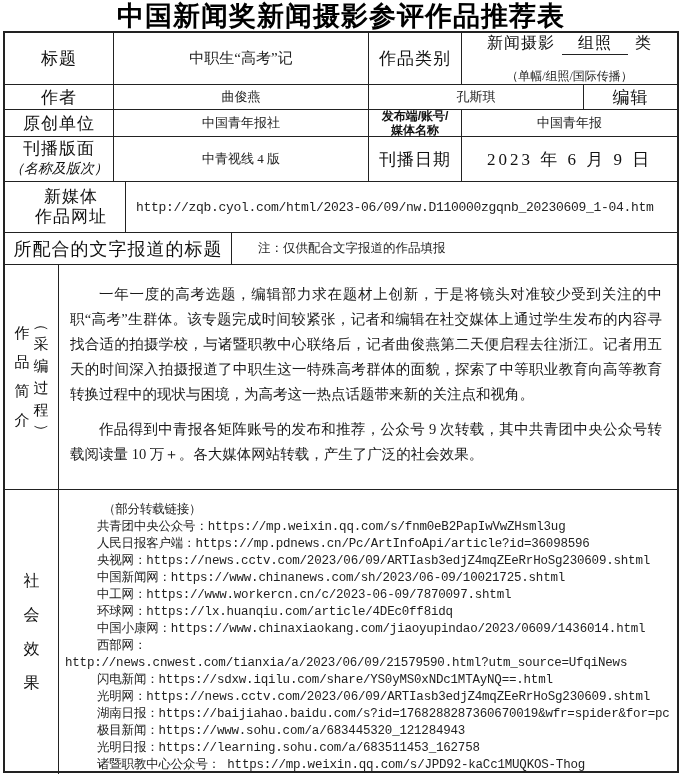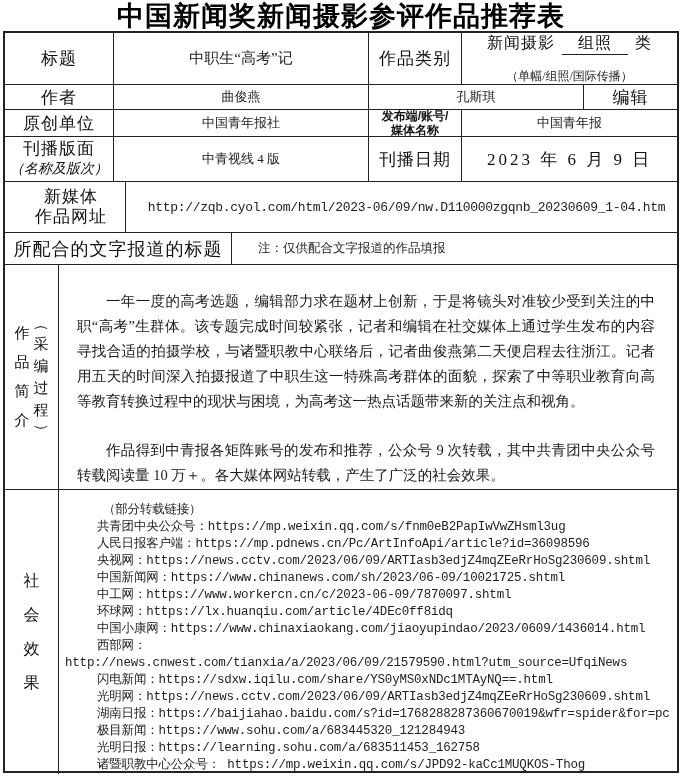--- a/index.html
+++ b/index.html
@@ -38,39 +38,39 @@
   .cat-fill{display:inline-block;border-bottom:1px solid #222;padding:0 16px;margin:0 2px;}
   .cat-opts{font-size:12px;margin-top:13px;color:#222;letter-spacing:0;}
   .small-lab{
     font-family:"Liberation Sans","DejaVu Sans",sans-serif;
     font-weight:bold;font-size:12px;line-height:14px;color:#111;text-align:center;
   }
   .two-line{line-height:20px;text-align:center;}
   .sub-lab{font-size:14px;letter-spacing:0;font-style:italic;}
   .date-val{font-size:17px;letter-spacing:3px;color:#111;}
   .mono{font-family:"Liberation Mono","DejaVu Sans Mono",monospace;}
-  .url-cell{align-items:center;justify-content:center;padding-left:10px;}
+  .url-cell{align-items:flex-start;justify-content:center;padding-left:10px;}
   .url-text{font-size:13px;color:#222;letter-spacing:-0.3px;}
   .wide-lab{width:227px;flex:0 0 227px;}
   .big-lab{font-size:18px;letter-spacing:1px;color:#111;}
   .note-cell{align-items:flex-start;justify-content:center;padding-left:26px;}
   .note-text{font-size:12.5px;color:#222;}
   
   .vcell{flex-direction:row;gap:4px;}
   .vcol{display:flex;flex-direction:column;align-items:center;justify-content:center;}
   .vchar{font-size:15px;line-height:1;color:#111;display:block;}
   .vcol-main .vchar{margin:7px 0;}
   .vcol-sub .vchar{margin:3.5px 0;}
   .vcol-eff .vchar{margin:9px 0;font-size:16px;}
   .vrot{transform:rotate(90deg);height:12px;line-height:12px;}
   .cLab{width:54px;flex:0 0 54px;}
   
   .intro-cell{align-items:stretch;justify-content:flex-start;padding:12px 10px 0 6px;}
   .intro-cell p{
-    margin:12px;text-indent:2em;text-align:justify;
+    margin:5px;text-indent:2em;text-align:justify;
     font-size:14.5px;line-height:25px;color:#1a1a1a;
   }
   
   .effect-cell{align-items:stretch;justify-content:flex-start;padding:12px 6px 0 38px;}
   .eff-line{
     font-size:12.5px;line-height:17px;white-space:nowrap;color:#222;
     letter-spacing:-0.2px;
   }
   .v-heading{padding-left:6px;}
   .v-named{padding-left:0;}

